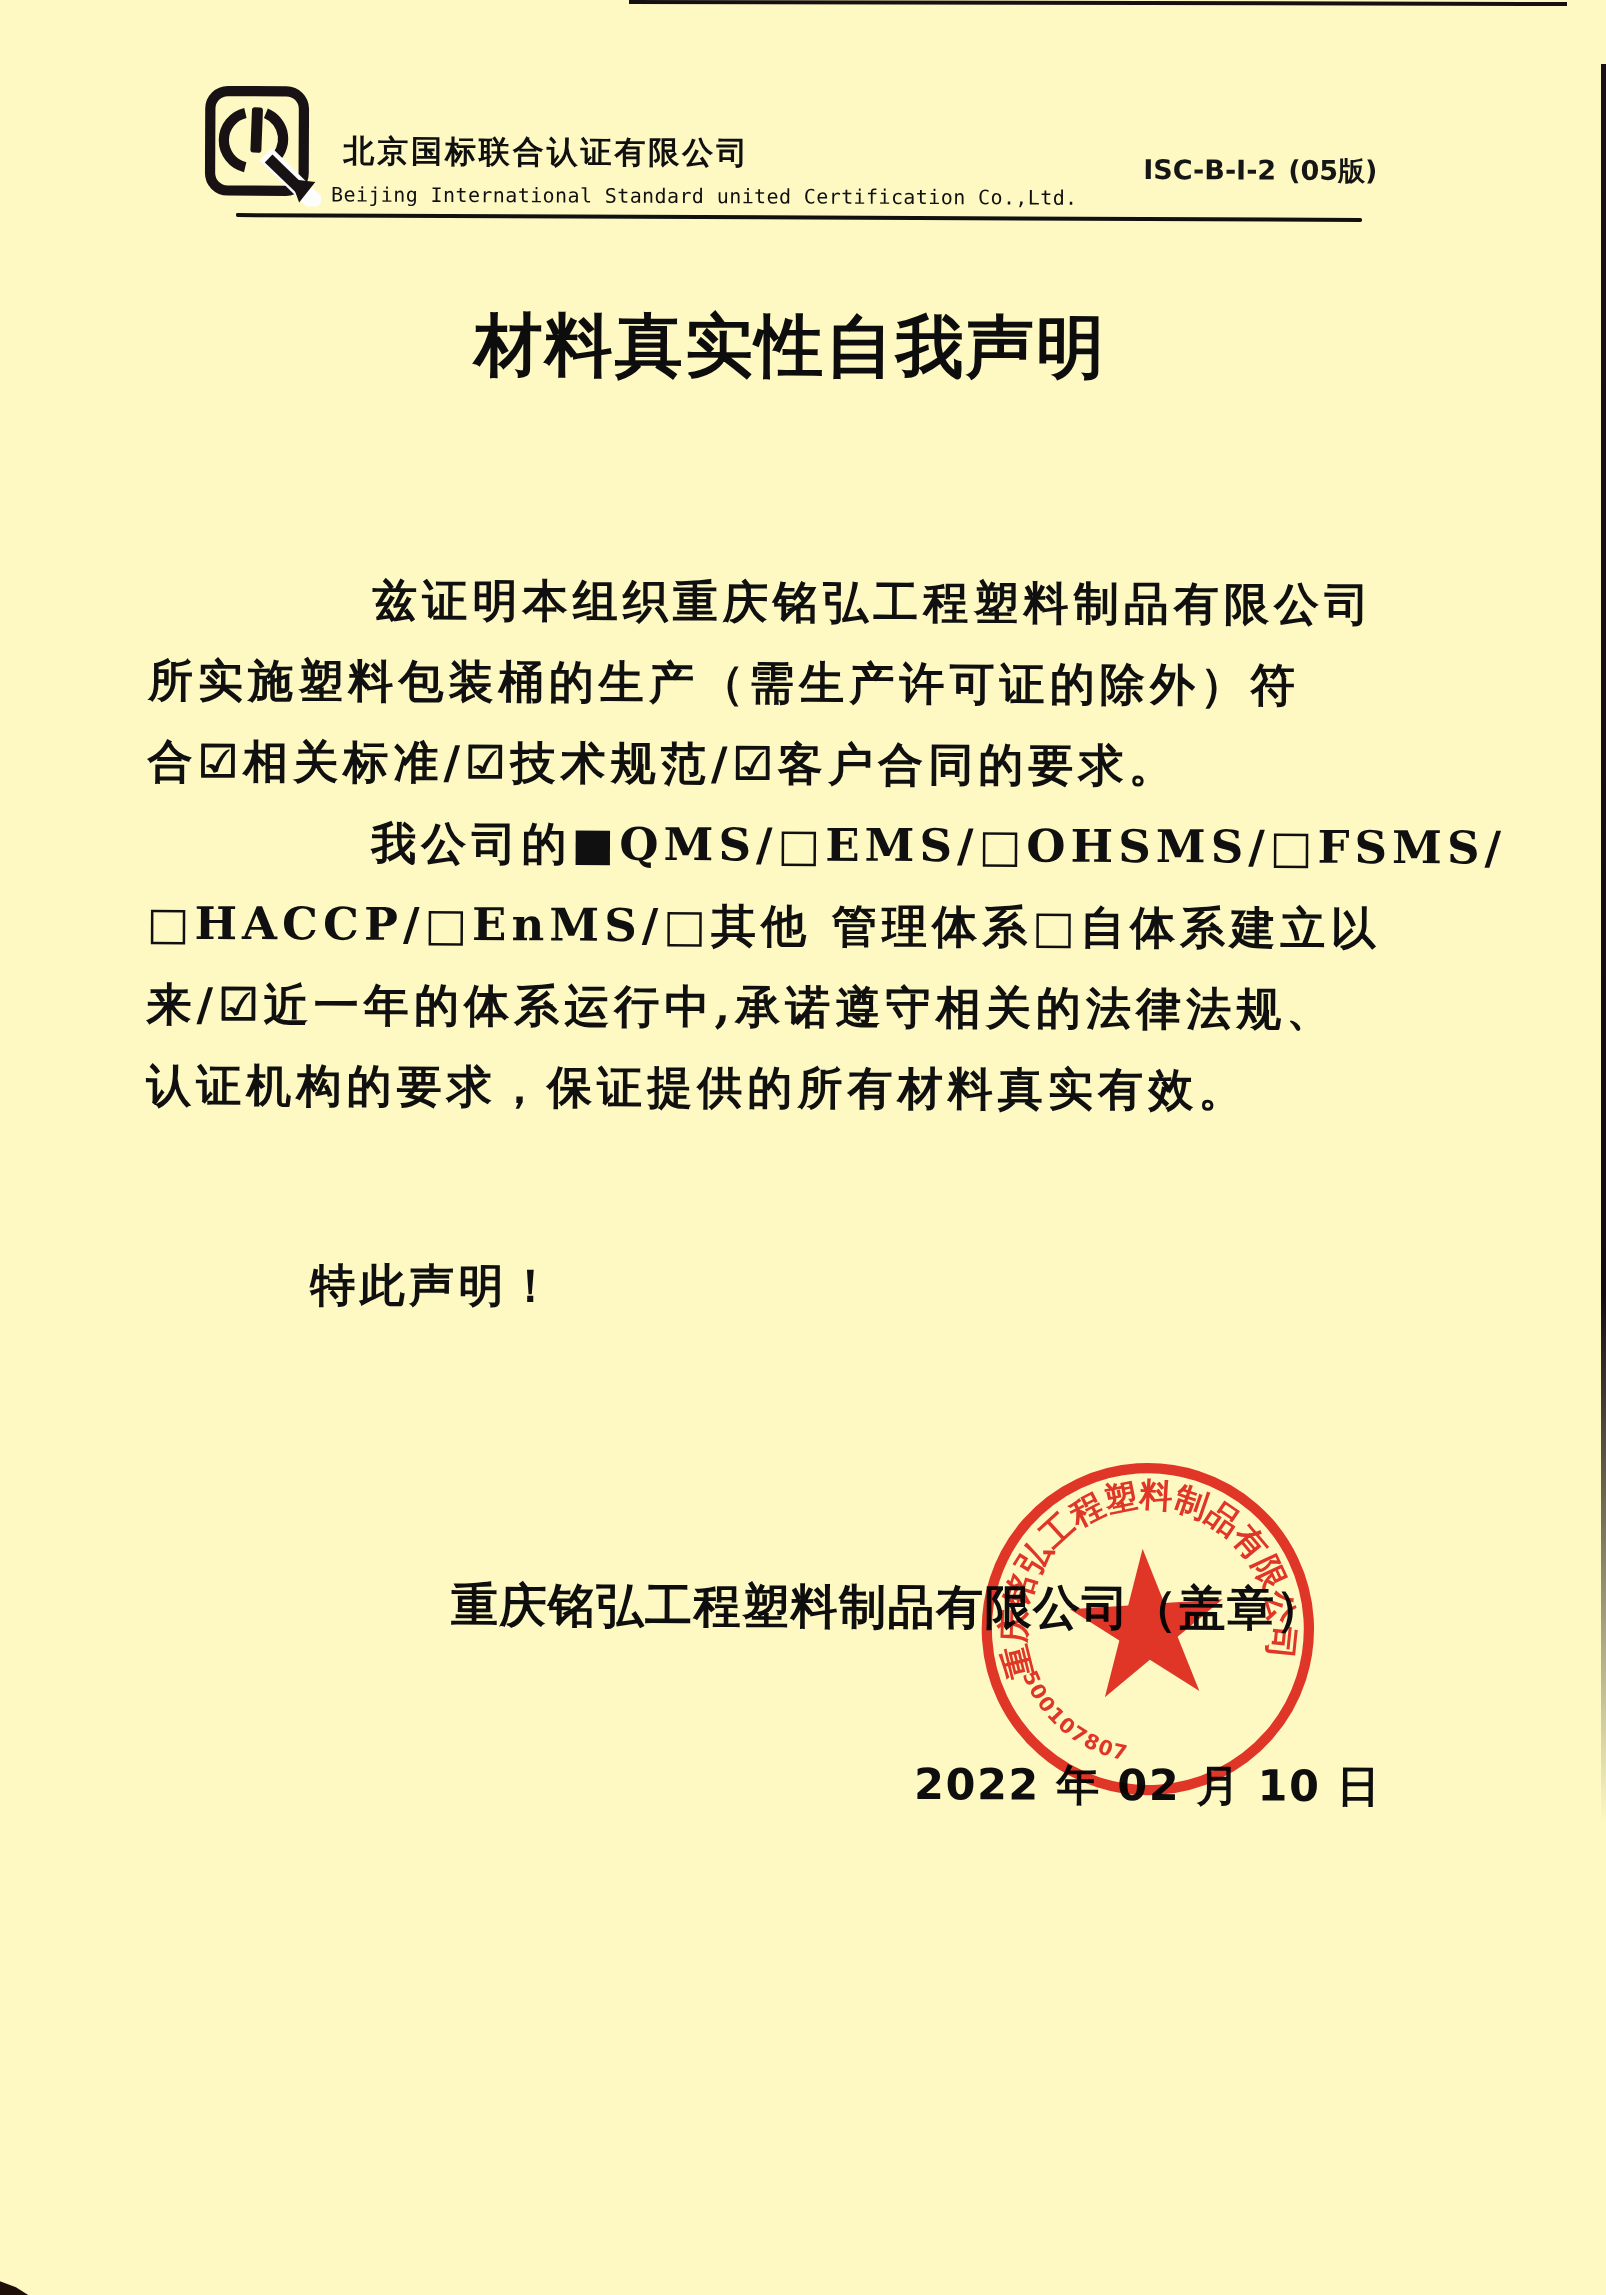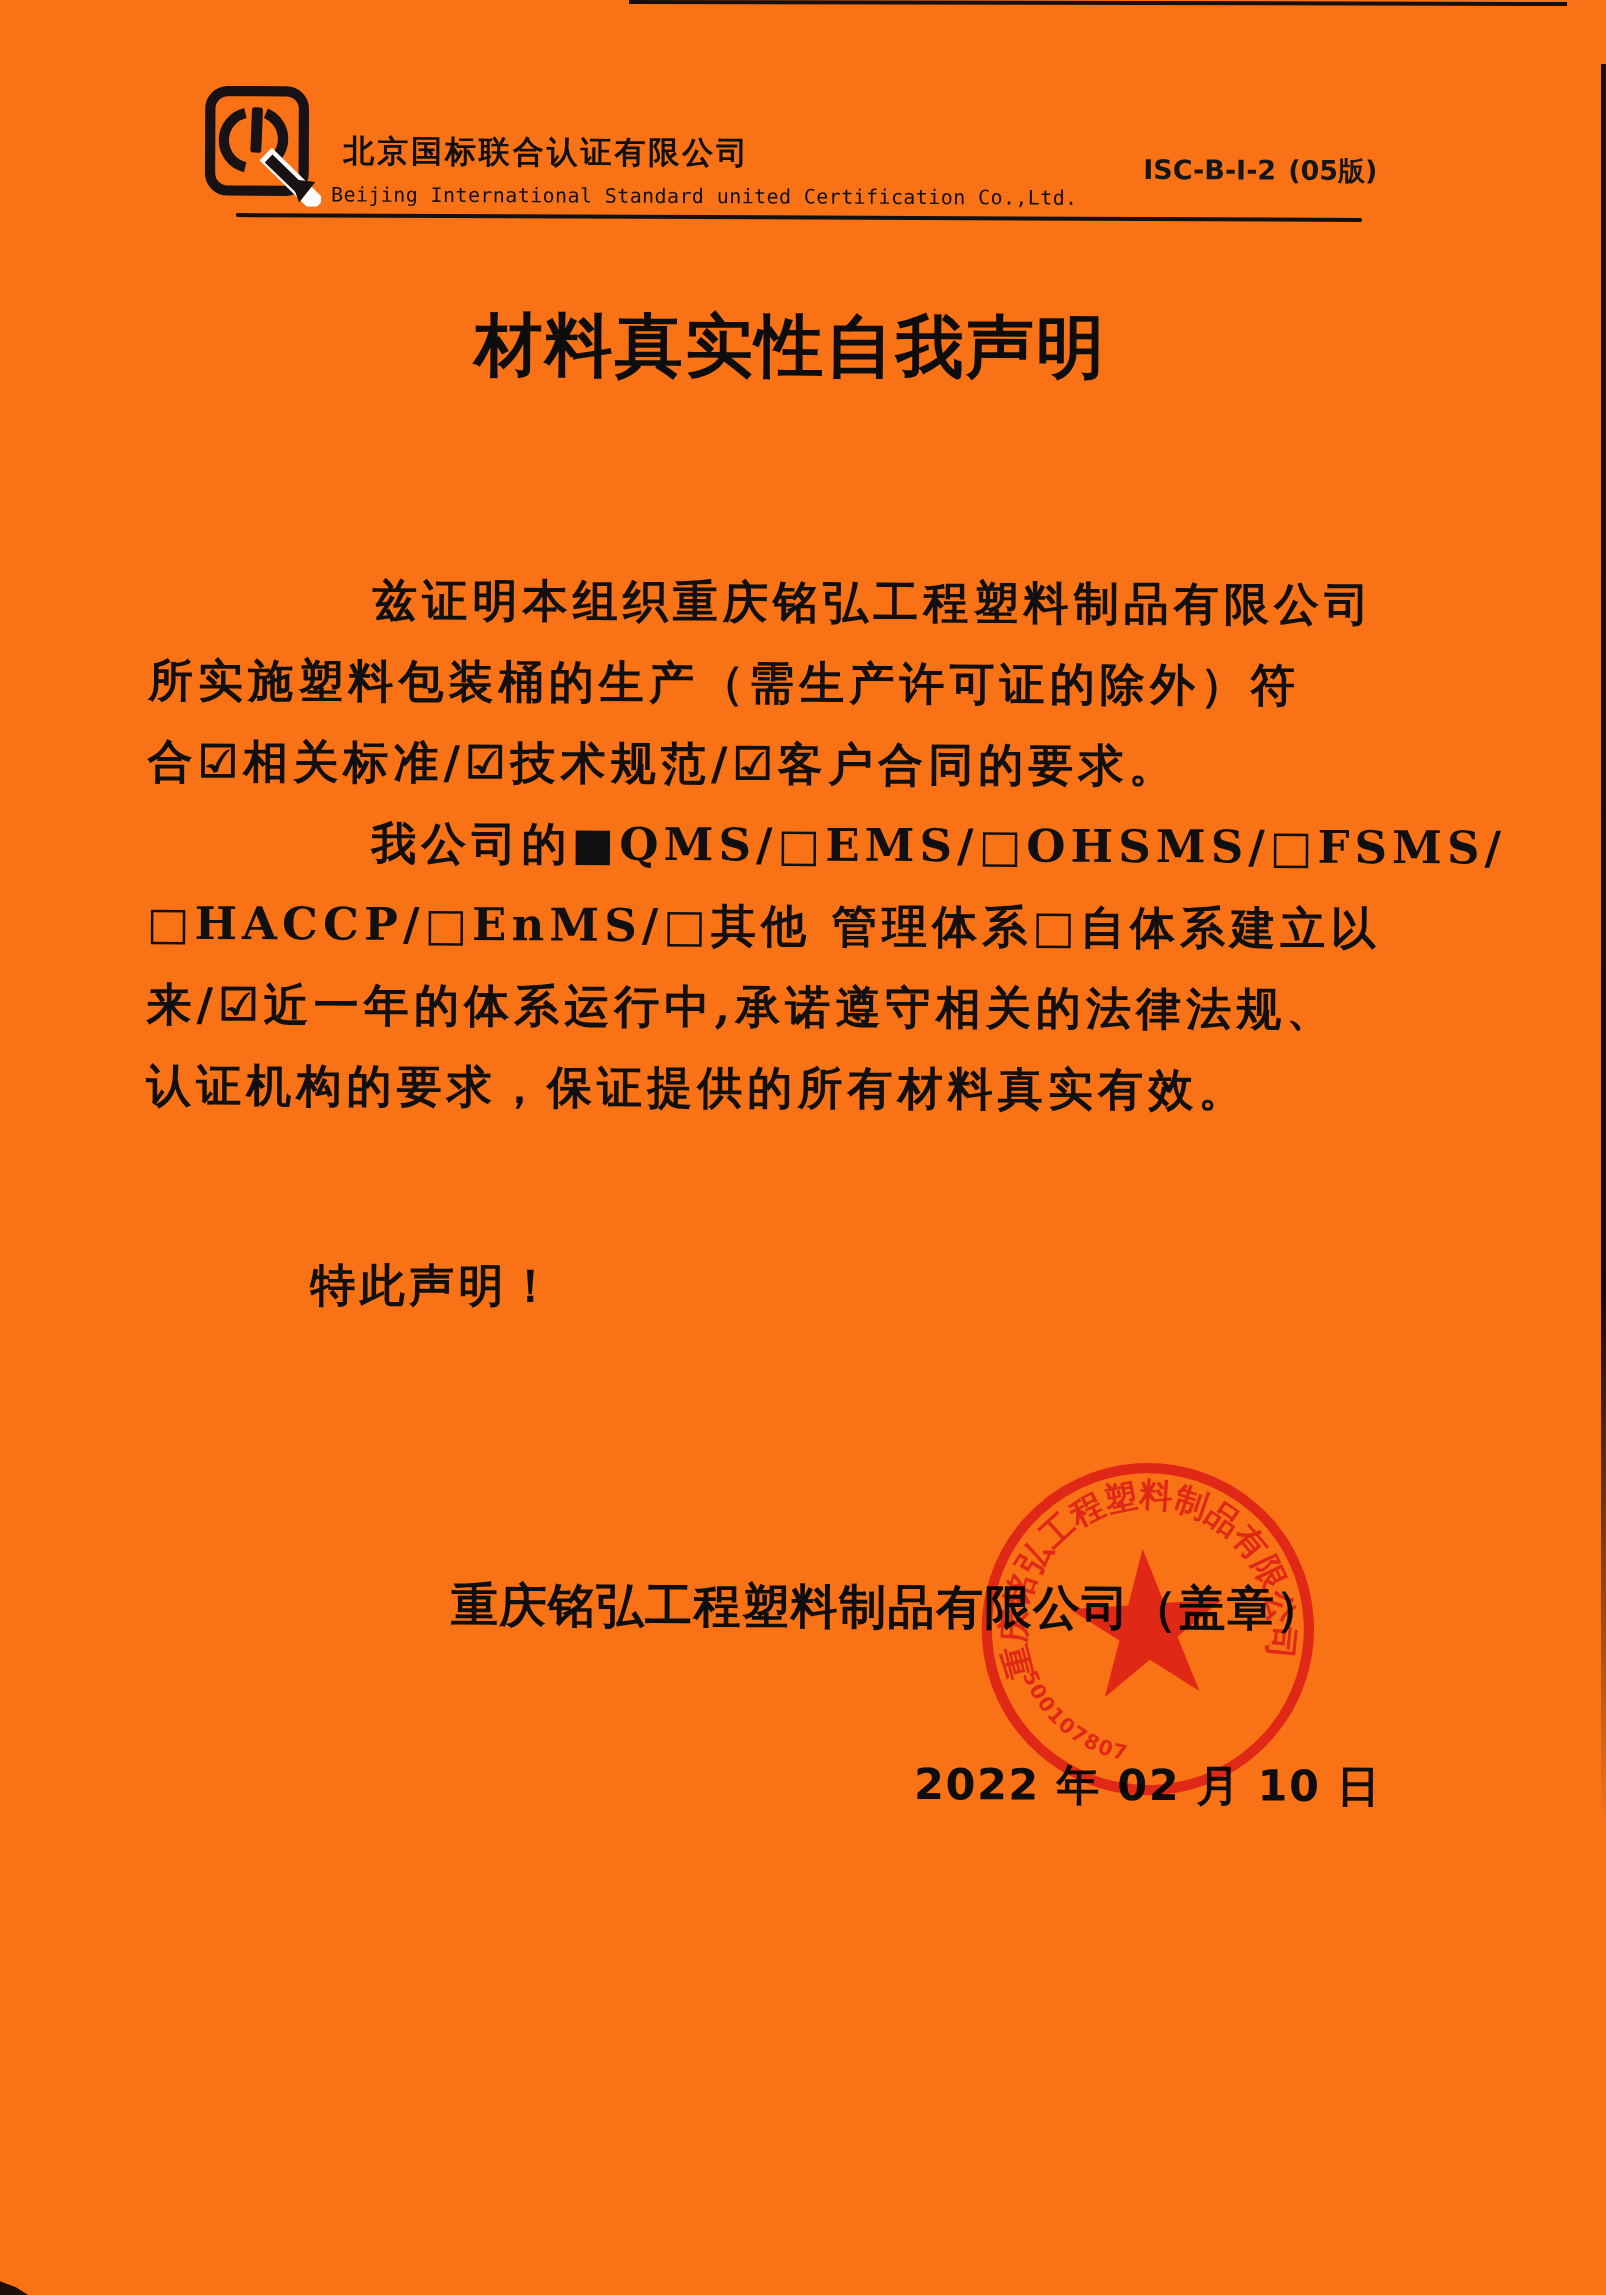--- a/index.html
+++ b/index.html
@@ -1,19 +1,19 @@
 <!DOCTYPE html>
 <html style="font-size:11.7px"><head>
 <meta charset="utf-8">
 <style>
   html,body{margin:0;padding:0;background:#e8e8e8;}
   .page{
     position:relative;
     width:1607px;height:2295px;
-    background:#f97316;
+    background:#fef9c3;
     overflow:hidden;
     font-family:"DejaVu Serif","Liberation Serif",serif;
     color:#141414;
   }
   .content{
     position:absolute;inset:0;
     transform:rotate(0.25deg);
     transform-origin:220px 220px;
   }
   

